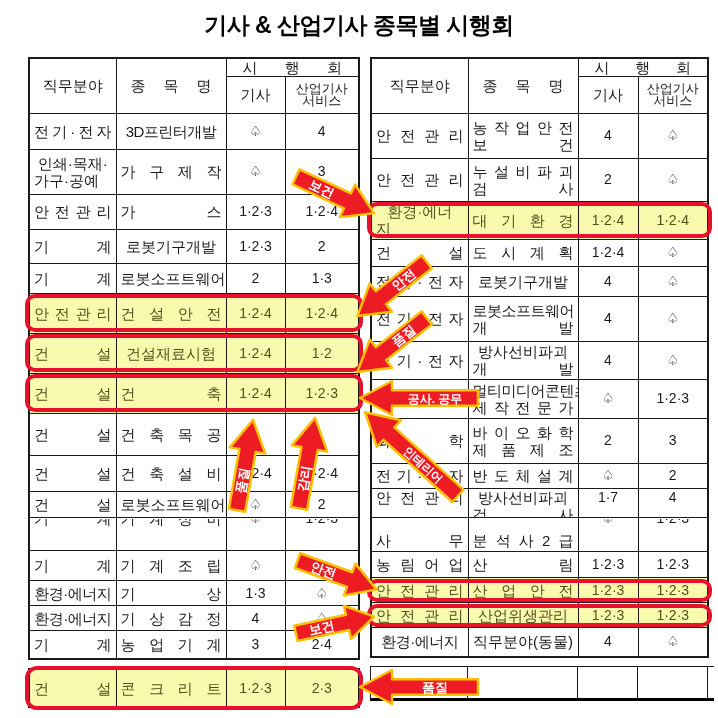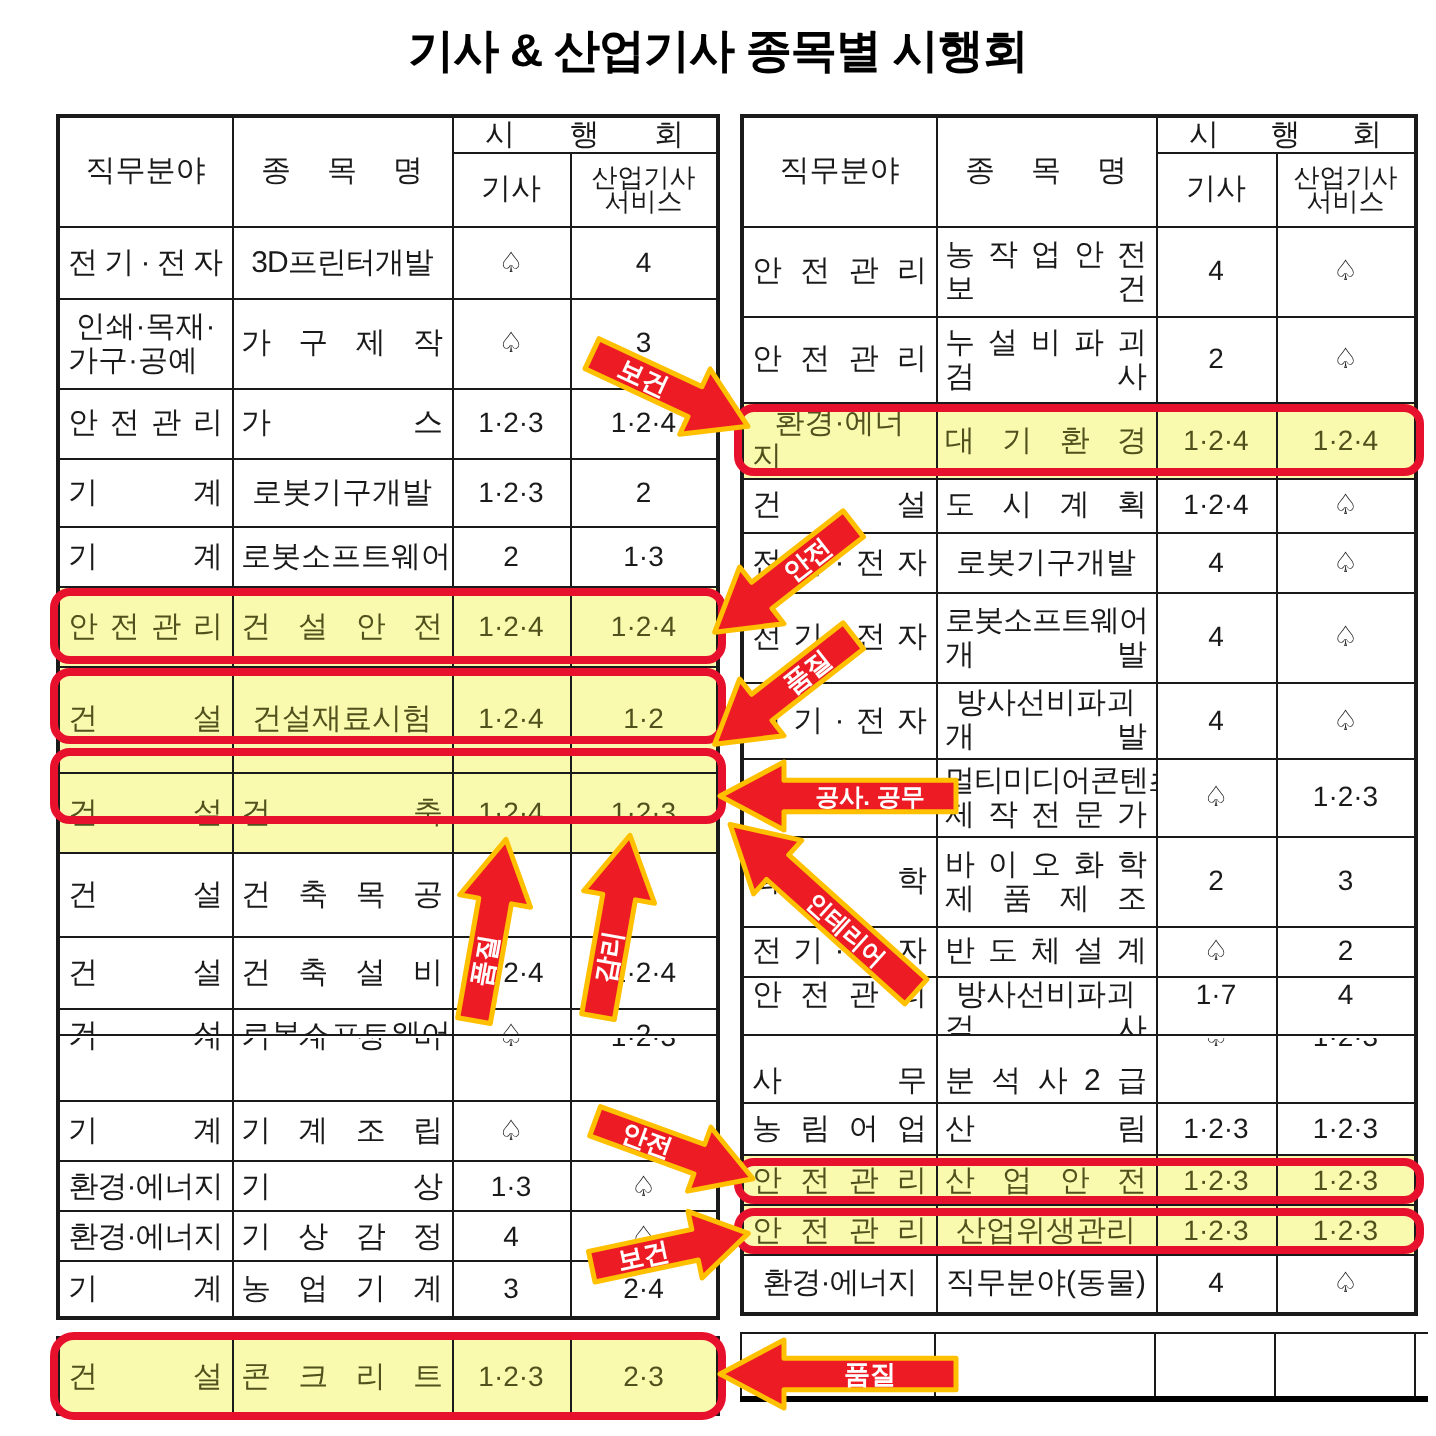--- a/index.html
+++ b/index.html
@@ -210,21 +210,21 @@
             </div>
           </td>
         </tr>
         <tr class="hl" style="height: 40px;">
           <td class="cell-job-field">
             <div class="cw" style="height: 38px;">
               <div class="ln"><span>건</span><span>설</span></div>
             </div>
           </td>
           <td class="cell-item-name">
-            <div class="cw" style="height: 52px;">
+            <div class="cw" style="height: 38px;">
               <div class="ln one">건설재료시험</div>
             </div>
           </td>
           <td class="c-val cell-engineer-round">
             <div class="cw" style="height: 38px;">
               <div class="ln one">1·2·4</div>
             </div>
           </td>
           <td class="c-val cell-industrial-round">
             <div class="cw" style="height: 38px;">

